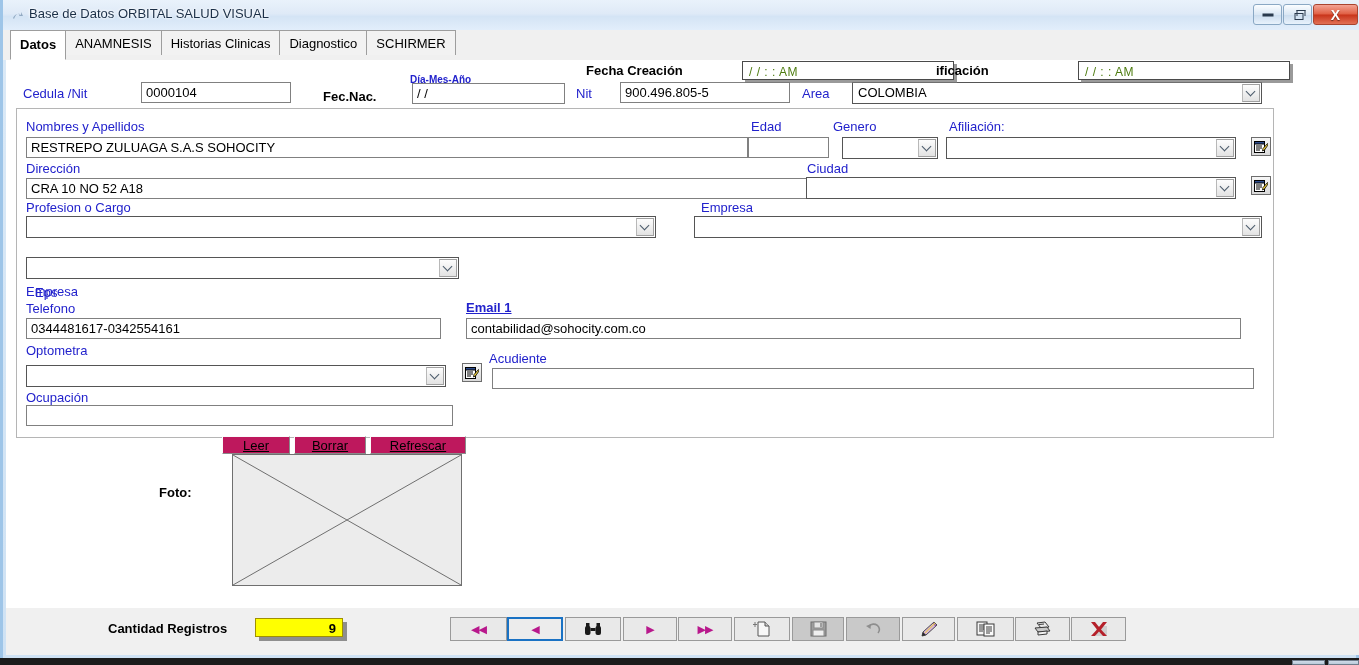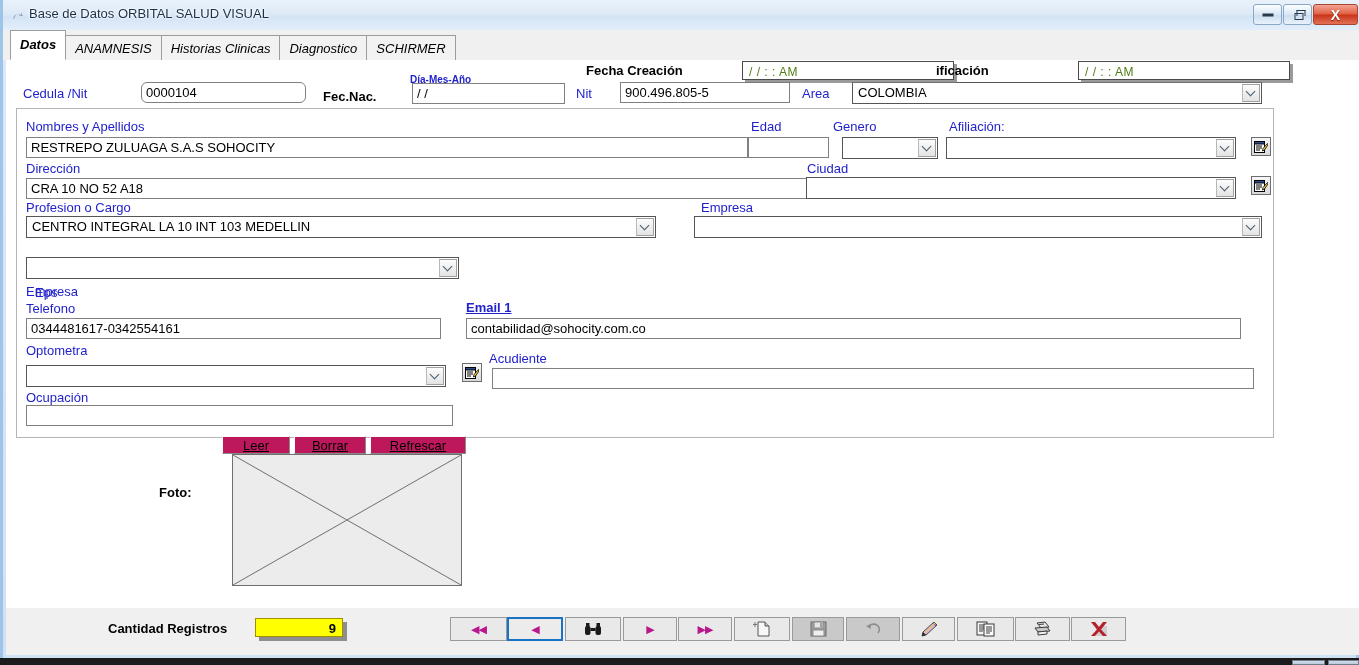--- a/index.html
+++ b/index.html
@@ -43,21 +43,21 @@
     background:linear-gradient(#f3a495,#e05f43 48%,#c8341a 52%,#e27055);
   }
   .wbtn .g{position:absolute;left:50%;top:50%;transform:translate(-50%,-50%);}
   .min-g{width:11px;height:3px;background:#2a3a4d;}
   .restore-g{width:11px;height:10px;}
   .restore-g i{position:absolute;display:block;border:1px solid #2a3a4d;background:transparent;}
   .restore-g i.a{width:7px;height:5px;left:2px;top:3px;}
   .restore-g i.b{width:7px;height:5px;left:4px;top:0px;border-bottom:none;}
   .close-g{font:bold 14px "Liberation Sans",sans-serif;color:#fff;line-height:1;
            text-shadow:0 1px 1px rgba(0,0,0,.5);}
-  .tabs{position:absolute;left:7px;top:30px;height:30px;display:flex;align-items:flex-end;z-index:6;font-style:italic;}
+  .tabs{position:absolute;left:7px;top:30px;height:30px;display:flex;align-items:flex-start;z-index:6;}
   .tab{
     height:25px;line-height:25px;padding:0 9px;
     border:1px solid #9d9d9d;border-bottom:none;
     background:#f2f2f2;color:#000;font-size:13px;
     margin-right:-1px;box-sizing:border-box;white-space:nowrap;
   }
   .tab.active{
     background:#fff;font-weight:bold;height:30px;line-height:28px;
     border-bottom:1px solid #fff;position:relative;z-index:3;
   }
@@ -202,21 +202,21 @@
     <div class="tab active">Datos</div>
     <div class="tab">ANAMNESIS</div>
     <div class="tab">Historias Clinicas</div>
     <div class="tab">Diagnostico</div>
     <div class="tab">SCHIRMER</div>
   </div>
 
   <div class="formarea">
 
     <div class="lbl" style="left:17px;top:26px;">Cedula /Nit</div>
-    <div class="txt" style="left:135px;top:22px;width:165px;height:21px;border-radius:6px;">0000104</div>
+    <div class="txt" style="left:135px;top:22px;width:150px;height:21px;">0000104</div>
 
     <div class="lbl bold" style="left:317px;top:29px;">Fec.Nac.</div>
     <div class="lbl small" style="left:404px;top:14px;">Día-Mes-Año</div>
     <div class="txt" style="left:406px;top:23px;width:153px;height:21px;">/ /</div>
 
     <div class="lbl" style="left:570px;top:26px;">Nit</div>
     <div class="txt" style="left:614px;top:22px;width:170px;height:21px;">900.496.805-5</div>
 
     <div class="lbl" style="left:796px;top:26px;">Area</div>
     <div class="combo" style="left:846px;top:22px;width:410px;height:22px;">
@@ -268,21 +268,20 @@
         <rect x="0.5" y="1.5" width="10" height="2.5" fill="#2b4a8b" stroke="#000"></rect>
         <line x1="2" y1="6" x2="8" y2="6" stroke="#000"></line>
         <line x1="2" y1="8" x2="8" y2="8" stroke="#000"></line>
         <line x1="2" y1="10" x2="6" y2="10" stroke="#000"></line>
         <path d="M13.5 3.5 L9 8.5 L8.5 11 L10.5 10 L14 5 Z" fill="#f2d13c" stroke="#000" stroke-width="0.8"></path>
       </svg>
     </button>
 
     <div class="lbl" style="left:20px;top:140px;">Profesion o Cargo</div>
     <div class="combo" style="left:20px;top:156px;width:630px;height:22px;">
-      <span>CENTRO INTEGRAL LA 10 INT 103 MEDELLIN</span>
       <span class="arrow"></span>
     </div>
 
     <div class="lbl" style="left:695px;top:140px;">Empresa</div>
     <div class="combo" style="left:688px;top:156px;width:568px;height:22px;">
       <span></span>
       <span class="arrow"></span>
     </div>
 
     <div class="lbl" style="left:29px;top:182px;margin-top:43px;">Eps</div>

